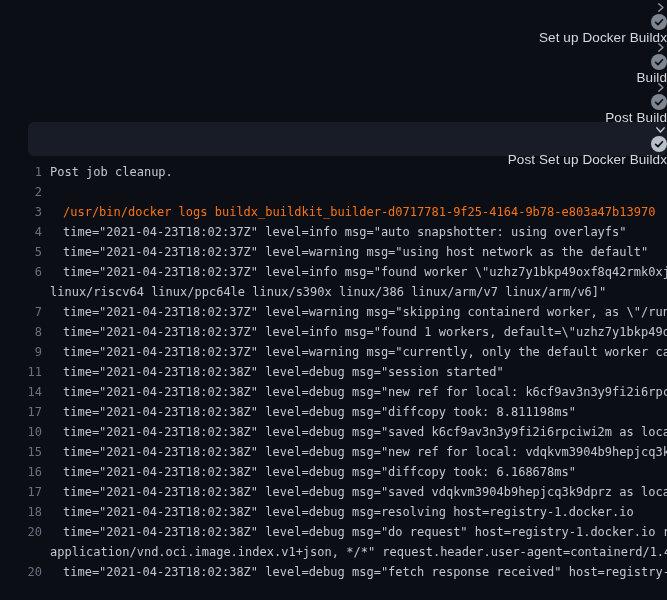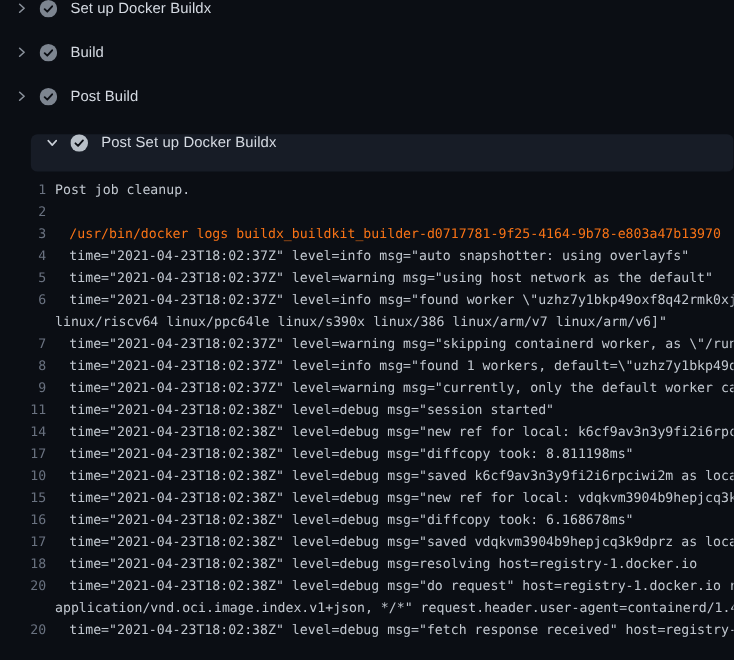--- a/index.html
+++ b/index.html
@@ -5,22 +5,22 @@
   html,body{margin:0;padding:0;}
   body{
     width:667px;height:600px;overflow:hidden;
     background:#0b0e14;
     font-family:"Liberation Sans","DejaVu Sans",sans-serif;
     -webkit-font-smoothing:antialiased;
   }
   
   .steps{width:667px;}
   .step{
-    height:40px;display:flex;align-items:flex-start;
-    padding-left:12px;box-sizing:border-box;cursor:pointer;
+    height:40px;display:flex;align-items:flex-end;
+    padding-left:12px;box-sizing:border-box;cursor:pointer;flex-direction:column;
   }
   .step.expanded{
     height:34px;margin-top:2px;border-radius:6px;
     background:#171c26;
     margin-left:28px;
   }
   .chev{width:14px;height:14px;display:inline-flex;align-items:center;justify-content:center;color:#8a919b;flex:0 0 auto;}
   .step.expanded .chev{color:#c9cfd7;}
   .check{width:16px;height:16px;margin-left:10px;display:inline-flex;color:#7d8590;flex:0 0 auto;}
   .step.expanded .check{color:#b8bfc7;}

